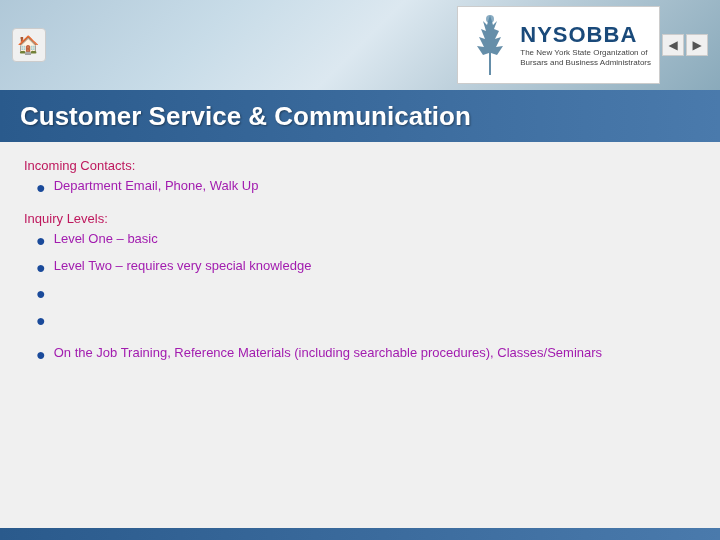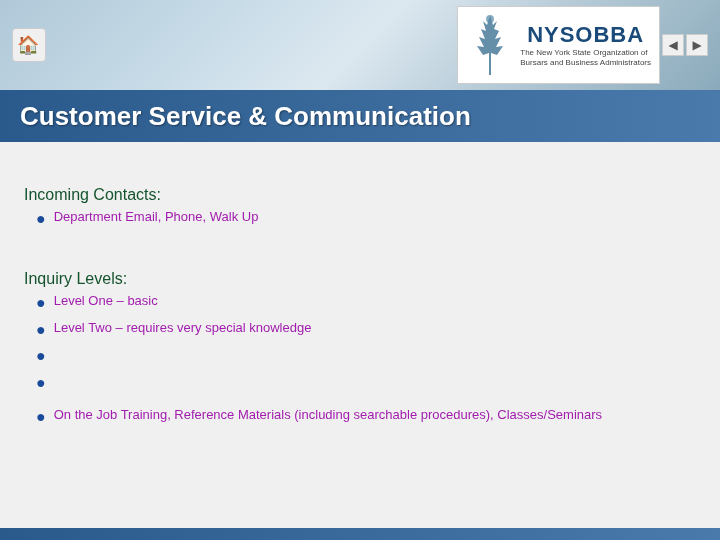--- a/index.html
+++ b/index.html
@@ -76,21 +76,20 @@
     .logo-text-block {
       display: flex;
       flex-direction: column;
     }
 
     .logo-title {
       font-size: 22px;
       font-weight: bold;
       color: #1a4a7a;
       letter-spacing: 1px;
-      text-align: center;
     }
 
     .logo-subtitle {
       font-size: 8px;
       color: #444;
       line-height: 1.3;
     }
 
     .nav-arrows {
       display: flex;
@@ -140,24 +139,23 @@
     }
 
     .section-title {
       font-size: 20px;
       font-weight: bold;
       color: #111;
       margin-bottom: 8px;
     }
 
     .sub-label {
-      font-size: 16px;
-      color: #14532d;
+      font-size: 13px;
+      color: #be185d;
       margin-bottom: 4px;
-      margin-top: 28px;
     }
 
     .bullet-item {
       display: flex;
       align-items: flex-start;
       gap: 8px;
       margin-bottom: 4px;
       padding-left: 12px;
     }
 

